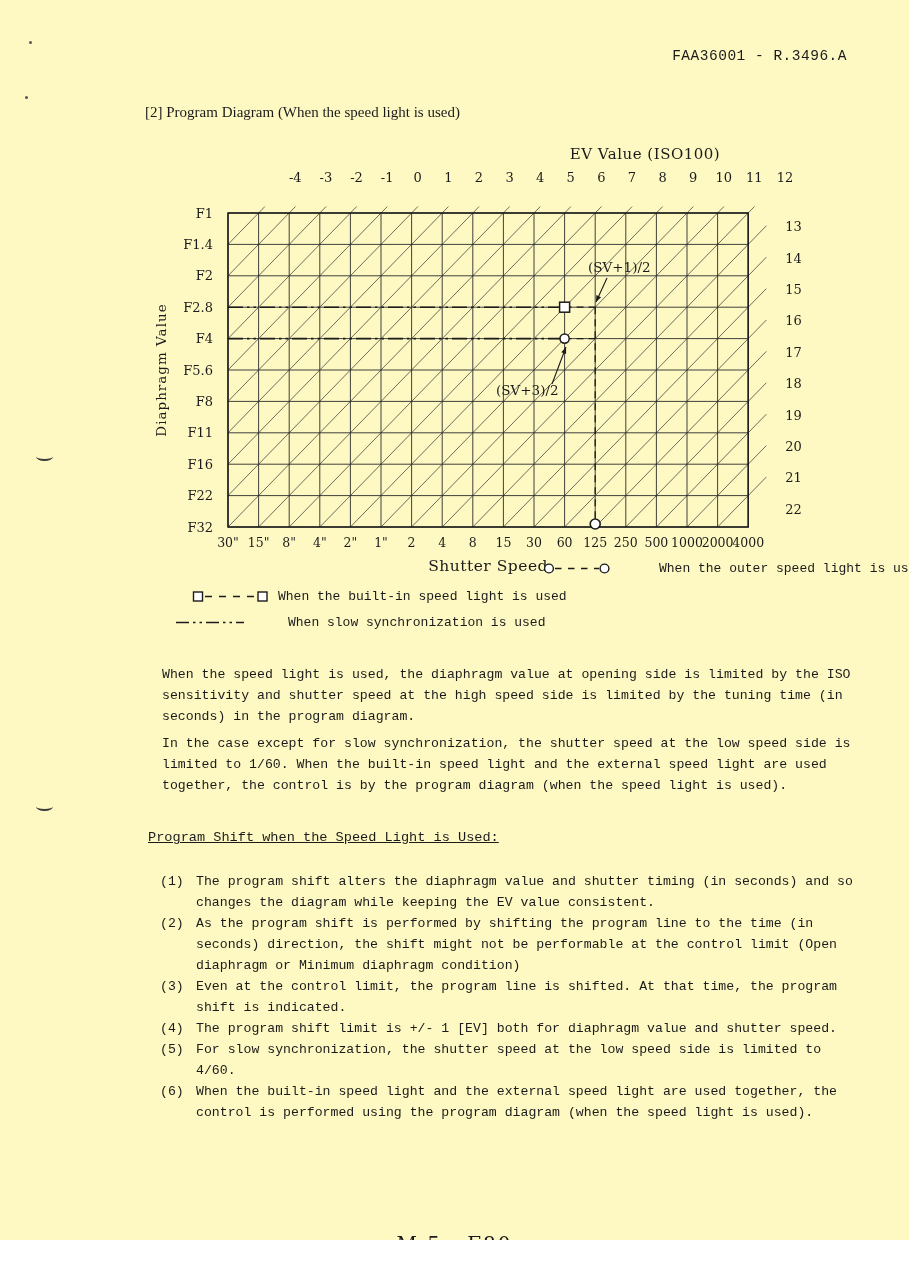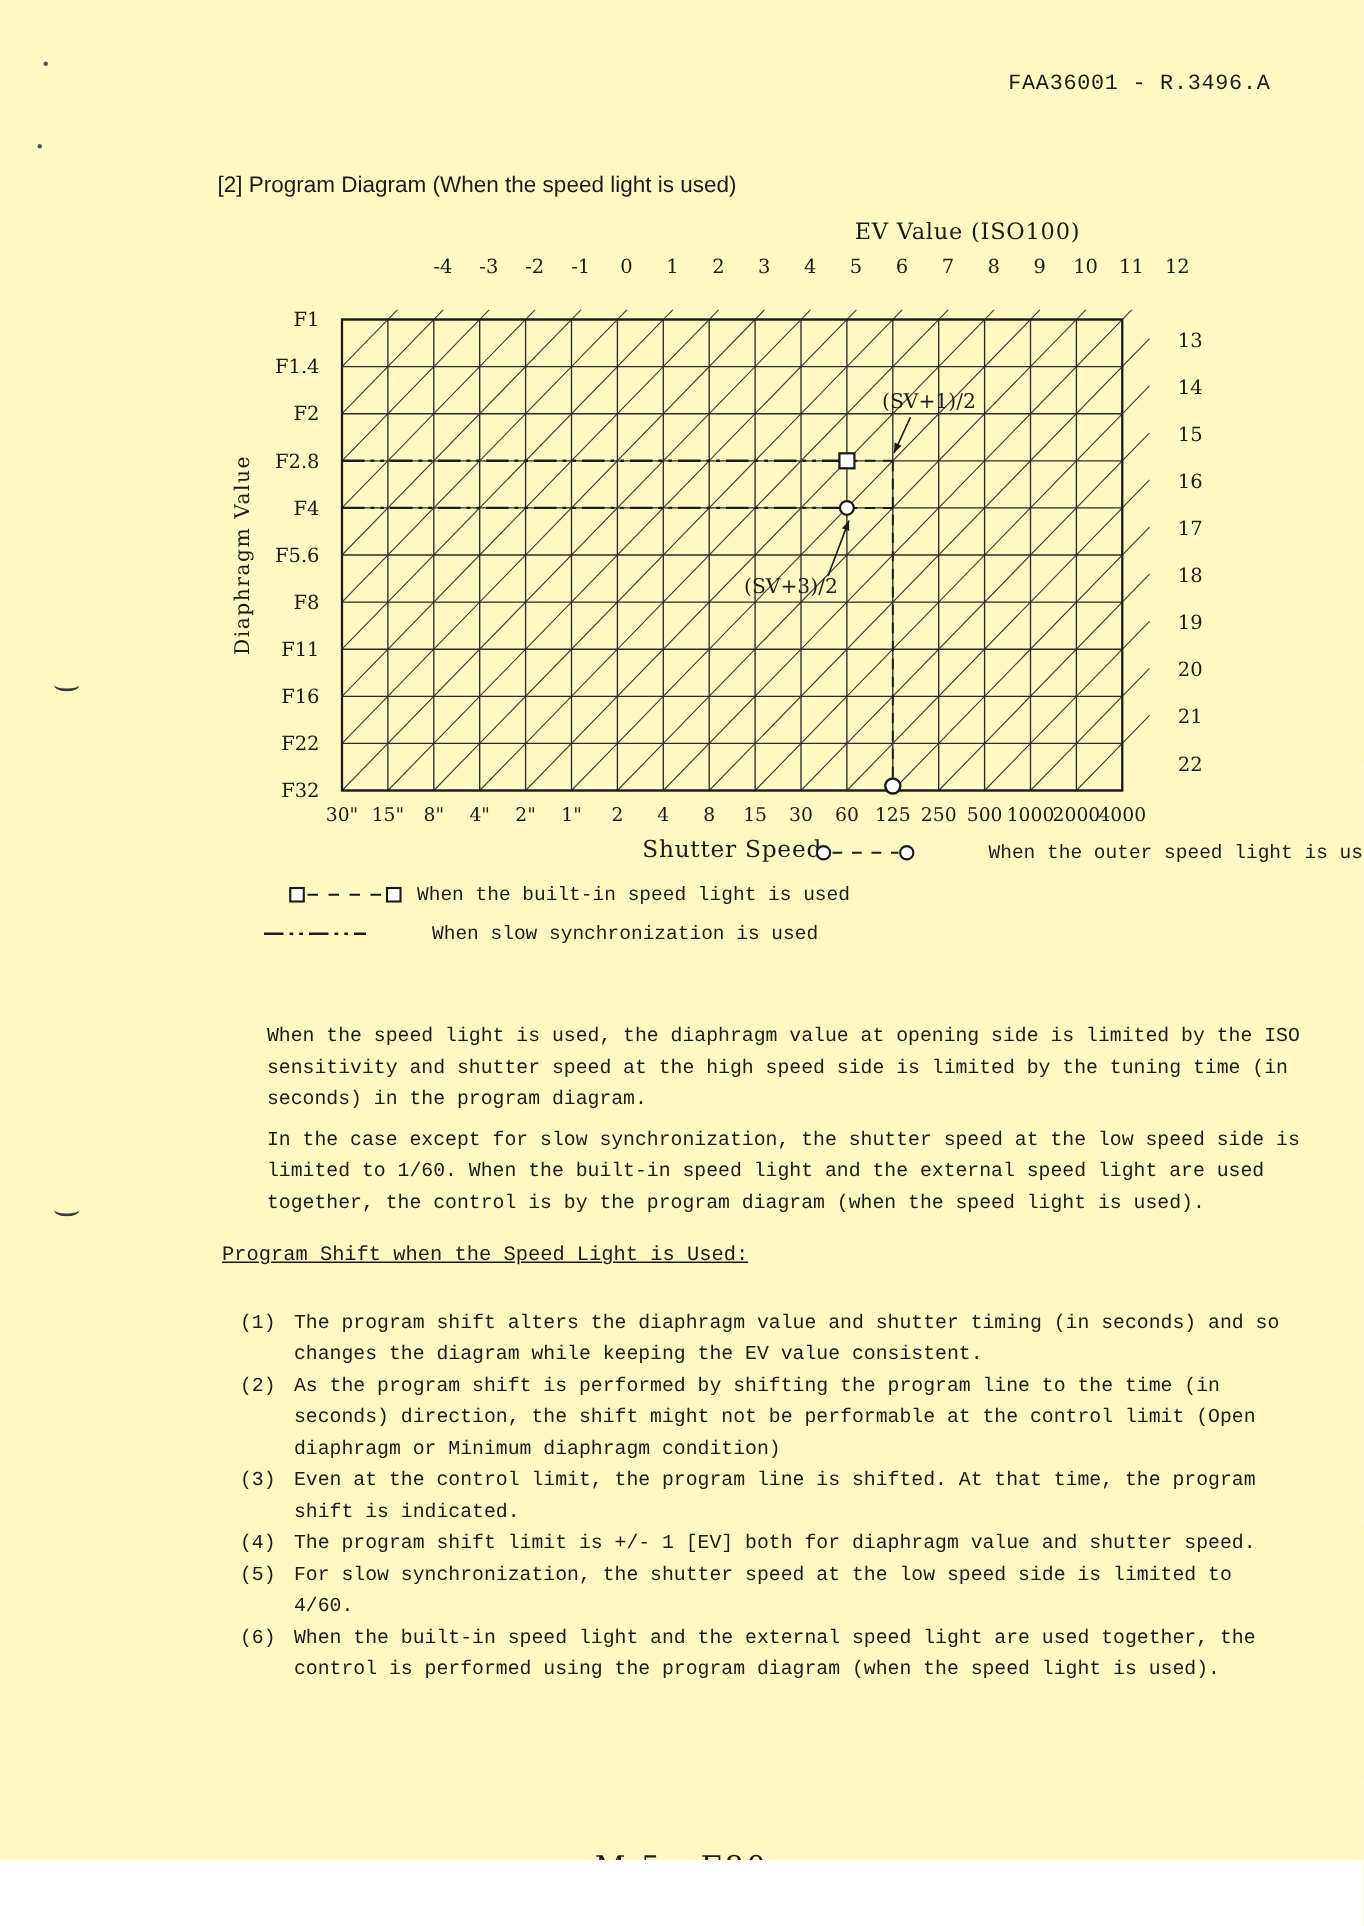--- a/index.html
+++ b/index.html
@@ -9,35 +9,35 @@
     background:#fef9c3;
     font-family:"Liberation Mono","DejaVu Sans Mono",monospace;
     color:#1b1b1b;
     overflow:hidden;
   }
   .doc-number{
     position:absolute;top:48px;right:62px;
     font-size:14.5px;letter-spacing:.5px;
   }
   .section-title{
-    position:absolute;left:145px;top:115px;
-    font-family:Liberation Sans, sans-serif;
+    position:absolute;left:145px;top:104px;
+    font-family:Liberation Serif, serif;
     font-size:15px;
   }
   #program-diagram{position:absolute;left:140px;top:142px;}
   .legend-item{
     position:absolute;display:flex;align-items:center;gap:8px;
     font-size:13px;white-space:nowrap;
   }
   .legend-item svg{flex:0 0 auto;display:block;}
   .li-builtin{left:160px;top:589px;padding-left:32px;}
   .li-outer{left:543px;top:561px;gap:48px;}
   .li-slow{left:176px;top:615px;gap:44px;}
   .body-text{
-    position:absolute;left:160px;width:700px;margin:18px;
+    position:absolute;left:160px;width:700px;margin:2px;
     font-size:13.2px;line-height:21px;
   }
   .p1{top:662px;}
   .p2{top:731px;}
   .shift-heading{
     position:absolute;left:148px;top:830px;
     font-size:13.6px;
     text-decoration:underline;
   }
   .shift-list{

